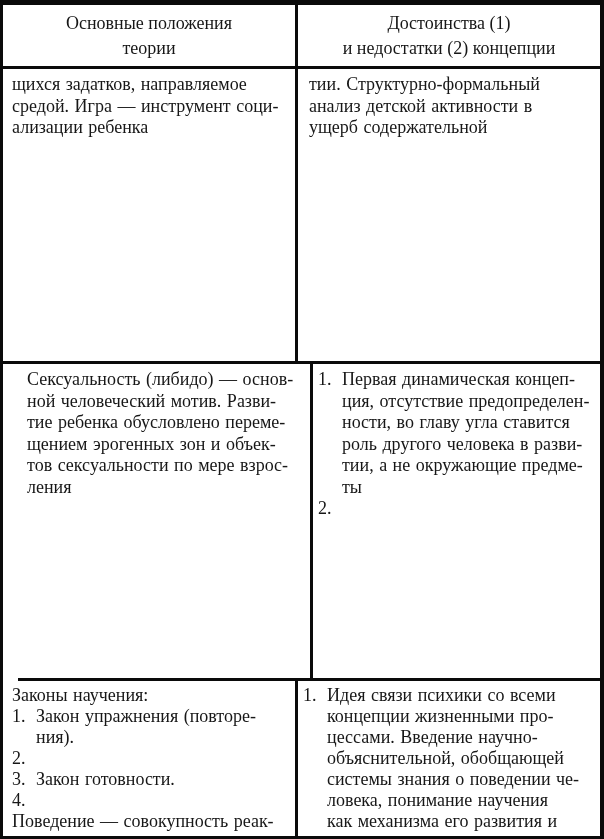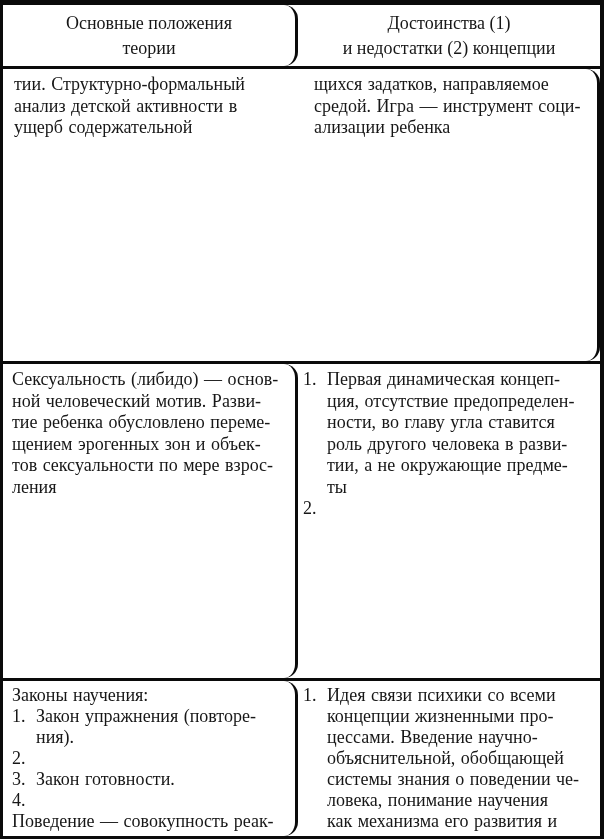--- a/index.html
+++ b/index.html
@@ -24,31 +24,30 @@
     flex-direction: column;
   }
   .trow {
     display: flex;
     border-bottom: 3px solid var(--border, #0a0a0a);
     flex: none;
     overflow: hidden;
   }
   .trow.thead { height: 61px; }
   .trow.r1 { height: 292px; }
-  .trow.r2 { height: 314px; }
+  .trow.r2 { height: 314px; margin-left: 15px; }
   .trow.r3 { flex: 1 1 auto; border-bottom: none; }
   .cell {
     box-sizing: border-box;
     overflow: hidden;
   }
   .cell.left {
     width: 295px;
     flex: none;
     border-right: 3px solid var(--border, #0a0a0a);
-    border-radius: 14px;
   }
   .cell.right { flex: 1 1 auto; border-radius: 12px; }
   .hcell {
     white-space: pre-line;
     text-align: center;
     font-size: 18px;
     line-height: 25px;
     padding-top: 6px;
   }
   .body {
@@ -72,26 +71,26 @@
   <div class="tbl">
 
     <div class="trow thead">
       <div class="cell left hcell">Основные положения
 теории</div>
       <div class="cell right hcell">Достоинства (1)
 и недостатки (2) концепции</div>
     </div>
 
     <div class="trow r1">
+      <div class="cell left body plain">щихся задатков, направляемое
+средой. Игра — инструмент соци-
+ализации ребенка</div>
       <div class="cell right body plain">тии. Структурно-формальный
 анализ детской активности в
 ущерб содержательной</div>
-      <div class="cell left body plain">щихся задатков, направляемое
-средой. Игра — инструмент соци-
-ализации ребенка</div>
     </div>
 
     <div class="trow r2">
       <div class="cell left body plain">Сексуальность (либидо) — основ-
 ной человеческий мотив. Разви-
 тие ребенка обусловлено переме-
 щением эрогенных зон и объек-
 тов сексуальности по мере взрос-
 ления</div>
       <div class="cell right body">

